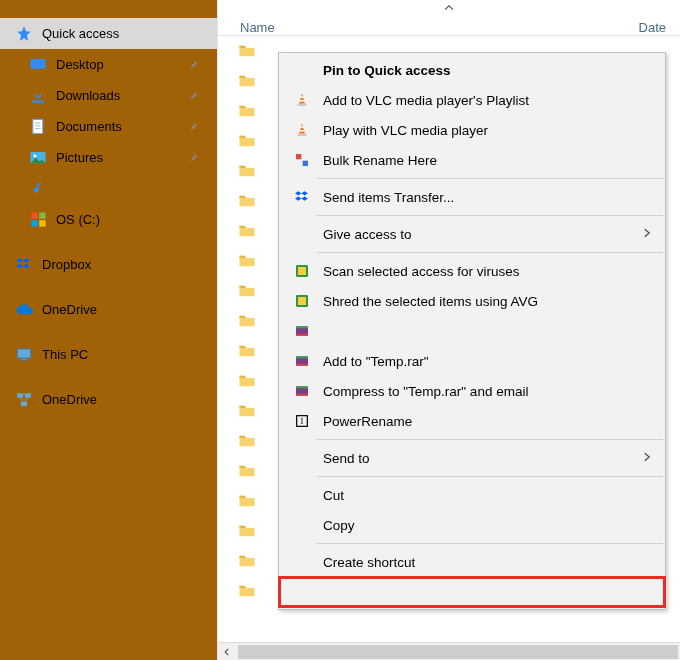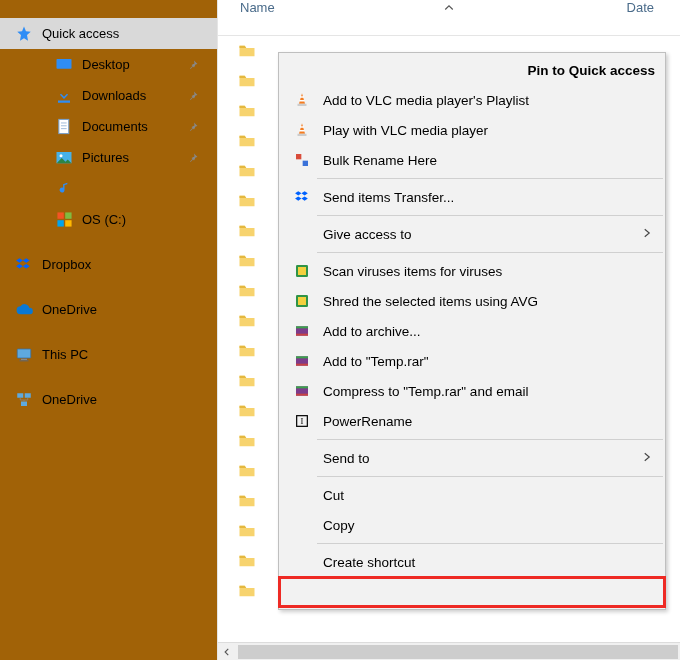--- a/index.html
+++ b/index.html
@@ -31,21 +31,21 @@
       align-items: center;
       height: 31px;
       padding-left: 14px;
       cursor: default;
       position: relative;
     }
     .nav-item.selected {
       background: #d9d9d9;
     }
     .nav-item.indent {
-      padding-left: 54px;
+      padding-left: 28px;
     }
     .nav-item .icon-slot {
       width: 20px;
       height: 20px;
       display: flex;
       align-items: center;
       justify-content: center;
       margin-right: 8px;
     }
     .nav-item .label {
@@ -62,39 +62,39 @@
     
     .main {
       flex: 1;
       display: flex;
       flex-direction: column;
       position: relative;
     }
     .col-header {
       height: 36px;
       display: flex;
-      align-items: flex-start;
+      align-items: flex-end;
       border-bottom: 1px solid #e5e5e5;
       position: relative;
     }
     .col-header .chevron-up {
       position: absolute;
       left: 50%;
       top: 2px;
       transform: translateX(-50%);
       color: #555;
     }
     .col-header .col {
       padding-left: 22px;
       color: #4a6b8a;
       font-size: 13px;
     }
     .col-header .col.date {
       margin-left: auto;
-      padding-right: 26px;
+      padding-right: 14px;
     }
     .file-rows {
       flex: 1;
       overflow: hidden;
       position: relative;
     }
     .file-row {
       height: 30px;
       display: flex;
       align-items: center;
@@ -140,21 +140,21 @@
       border: 1px solid #bfbfbf;
       box-shadow: 2px 2px 4px rgba(0,0,0,.2);
       padding: 2px 0;
     }
     .ctx-item {
       display: flex;
       align-items: center;
       height: 30px;
       padding: 0 10px 0 10px;
     }
-    .ctx-item.bold .ctx-label { font-weight: 600; text-align: right; }
+    .ctx-item.bold .ctx-label { font-weight: 600; }
     .ctx-item .ctx-icon {
       width: 22px;
       height: 22px;
       display: flex;
       align-items: center;
       justify-content: center;
       margin-right: 10px;
       margin-left: 2px;
     }
     .ctx-item .ctx-label {
@@ -503,40 +503,39 @@
       </span>
     </div>
     <div class="ctx-sep"></div>
     <div class="ctx-item">
       <span class="ctx-icon">
         <svg viewBox="0 0 24 24" width="16" height="16">
             <rect x="3" y="3" width="18" height="18" fill="#2f9447" rx="2"></rect>
             <rect x="6" y="6" width="12" height="12" fill="#f3d03e"></rect>
           </svg>
       </span>
-      <span class="ctx-label">Scan viruses items for viruses</span>
+      <span class="ctx-label">Scan selected access for viruses</span>
     </div>
     <div class="ctx-item">
       <span class="ctx-icon">
         <svg viewBox="0 0 24 24" width="16" height="16">
             <rect x="3" y="3" width="18" height="18" fill="#2f9447" rx="2"></rect>
             <rect x="6" y="6" width="12" height="12" fill="#f3d03e"></rect>
           </svg>
       </span>
       <span class="ctx-label">Shred the selected items using AVG</span>
     </div>
     <div class="ctx-item">
       <span class="ctx-icon">
         <svg viewBox="0 0 24 24" width="16" height="16">
             <rect x="3" y="5" width="18" height="14" fill="#7d3b8c"></rect>
             <rect x="3" y="5" width="18" height="3" fill="#3aa24b"></rect>
             <rect x="3" y="16" width="18" height="3" fill="#c74343"></rect>
           </svg>
       </span>
-      <span class="ctx-label">Add to archive...</span>
     </div>
     <div class="ctx-item">
       <span class="ctx-icon">
         <svg viewBox="0 0 24 24" width="16" height="16">
             <rect x="3" y="5" width="18" height="14" fill="#7d3b8c"></rect>
             <rect x="3" y="5" width="18" height="3" fill="#3aa24b"></rect>
             <rect x="3" y="16" width="18" height="3" fill="#c74343"></rect>
           </svg>
       </span>
       <span class="ctx-label">Add to "Temp.rar"</span>

